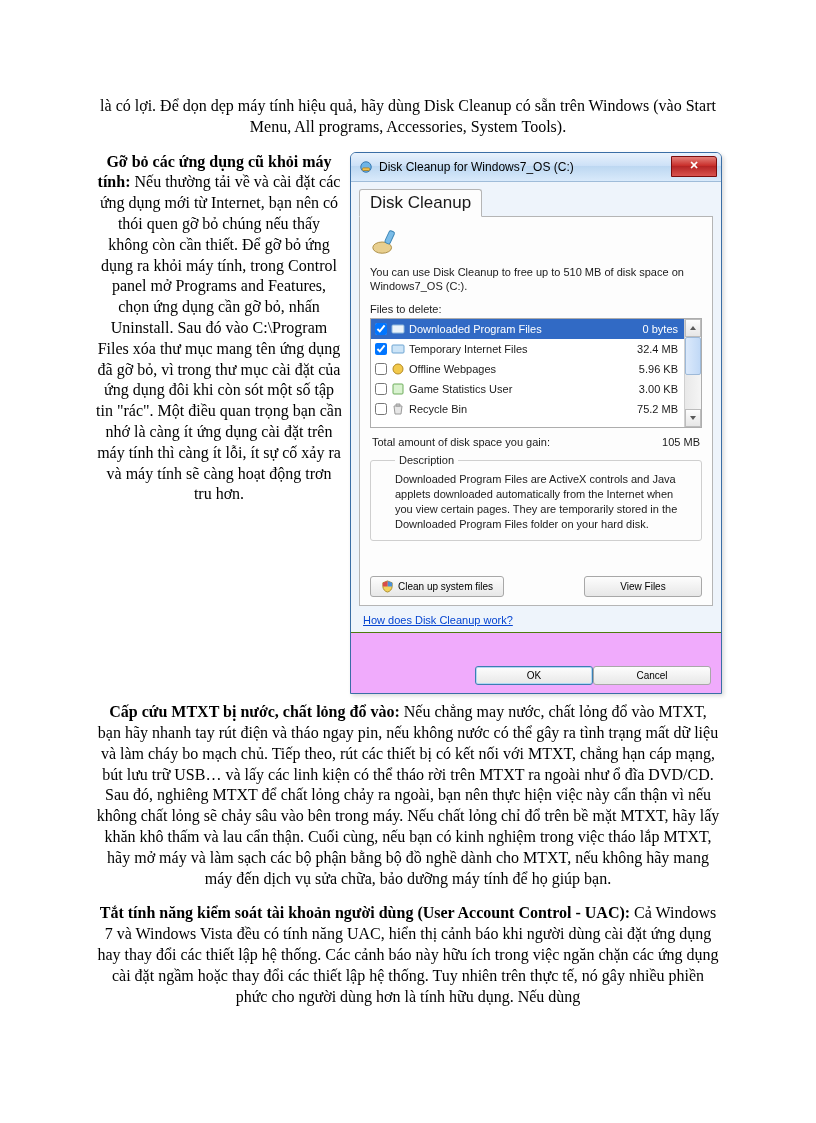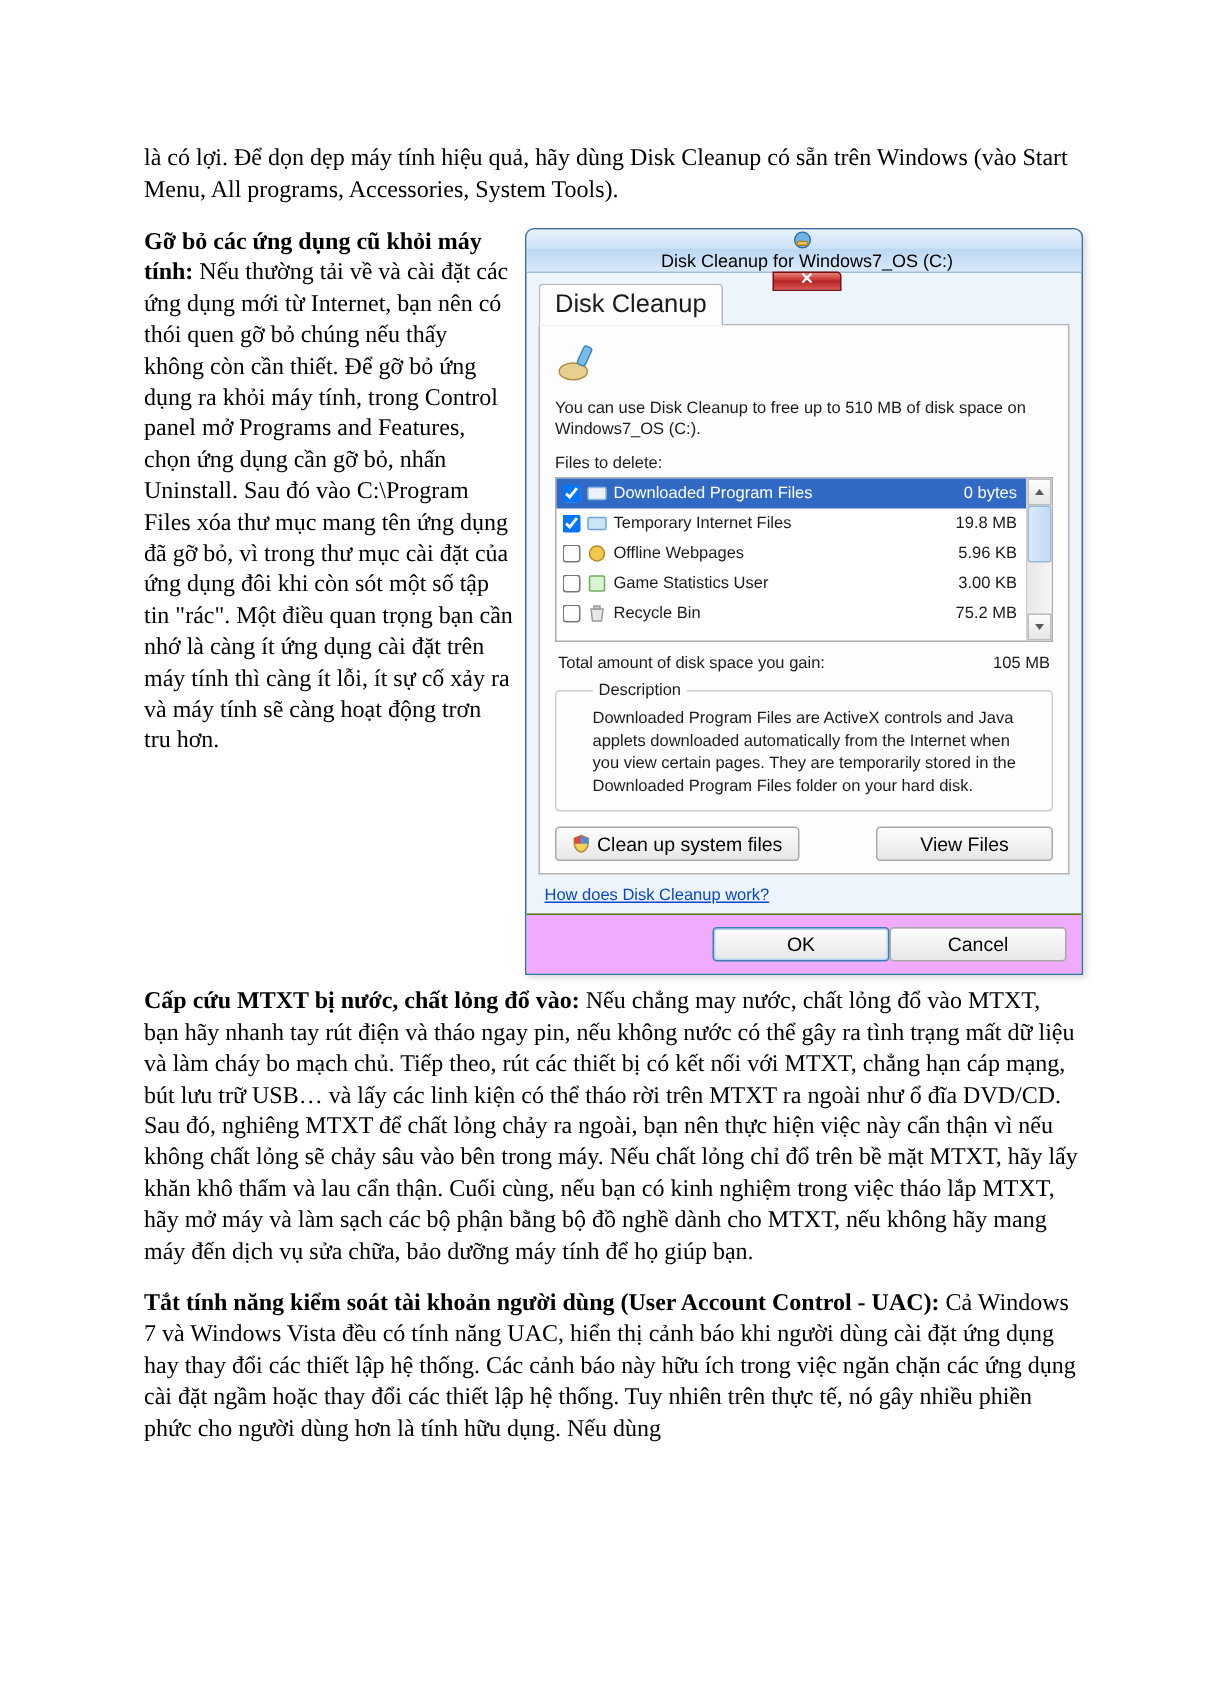--- a/index.html
+++ b/index.html
@@ -11,20 +11,21 @@
     background: #fff;
     width: 816px;
   }
   .page {
     padding: 96px 96px 40px 96px;
     position: relative;
   }
   p {
     margin: 0 0 14px 0;
     line-height: 1.3;
+    text-align: center;
   }
   .bold { font-weight: bold; }
   .float-box {
     float: right;
     width: 370px;
     margin: 0 0 8px 8px;
   }
   
   .win7-dialog {
     width: 370px;
@@ -37,21 +38,20 @@
     color: #1a1a1a;
     overflow: hidden;
   }
   .titlebar {
     display: flex;
     align-items: center;
     height: 28px;
     padding: 0 4px 0 8px;
     background: linear-gradient(#e9f2fc, #cde1f7 45%, #bcd7f1 46%, #d9eafb);
     border-bottom: 1px solid #9fbcd9;
-    flex-direction: column;
   }
   .title-icon {
     width: 14px; height: 14px;
     margin-right: 6px;
     display: inline-flex; align-items:center; justify-content:center;
   }
   .title-icon svg { width:14px; height:14px; display:block; }
   .title-text { flex: 1; font-size: 12px; color:#000; }
   .close-btn {
     width: 44px; height: 19px;
@@ -144,26 +144,27 @@
   }
   fieldset.desc legend { font-size:11px; padding:0 4px; }
   fieldset.desc .desc-text { font-size:11px; line-height:1.35; min-height: 60px; }
   .panel-btn-row {
     display:flex; justify-content:space-between;
     margin-top: 4px;
   }
   .win-btn {
     min-width: 96px;
     padding: 3px 10px;
-    font-size: 13px;
+    font-size: 10px;
     background: linear-gradient(#fdfdfd,#e7e7e7);
     border: 1px solid #a8a8a8;
     border-radius: 3px;
     display:flex; align-items:center; justify-content:center; gap:4px;
     color:#000;
+    margin-top:25px;
   }
   .shield-ico { width:13px; height:13px; display:inline-block; }
   .link-row {
     margin: 8px 12px 6px 12px;
     font-size: 11px;
   }
   .link-row a { color: #0645d1; text-decoration: underline; }
   .dlg-footer {
     background: #f0abfc;
     border-top: 1px solid #4d7c0f;
@@ -227,21 +228,21 @@
                 <span class="row-size">0 bytes</span>
               </div>
               <div class="list-row">
                 <input type="checkbox" checked="" style="">
                 <span class="row-icon">
                     <svg viewBox="0 0 14 14">
                       <rect x="1" y="3" width="12" height="8" rx="1" fill="#cce4f7" stroke="#6fa5d2"></rect>
                     </svg>
                   </span>
                 <span class="row-name">Temporary Internet Files</span>
-                <span class="row-size">19.8 MB</span>
+                <span class="row-size">32.4 MB</span>
               </div>
               <div class="list-row">
                 <input type="checkbox" style="">
                 <span class="row-icon">
                     <svg viewBox="0 0 14 14">
                       <circle cx="7" cy="7" r="5" fill="#f2c94c" stroke="#b48a23"></circle>
                     </svg>
                   </span>
                 <span class="row-name">Offline Webpages</span>
                 <span class="row-size">5.96 KB</span>

